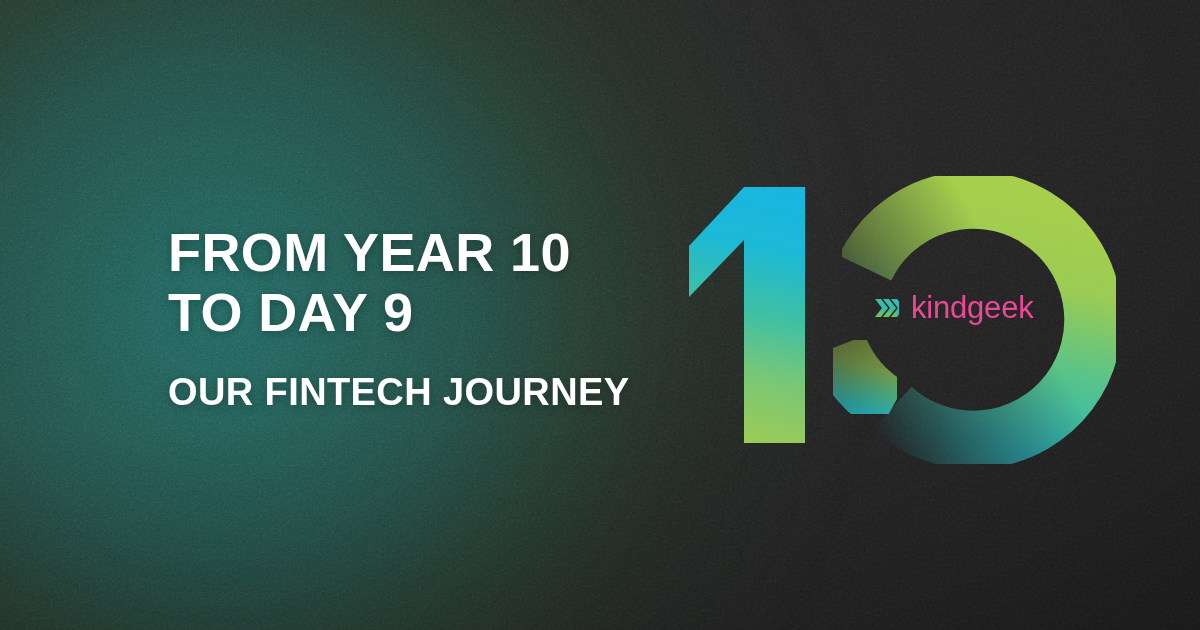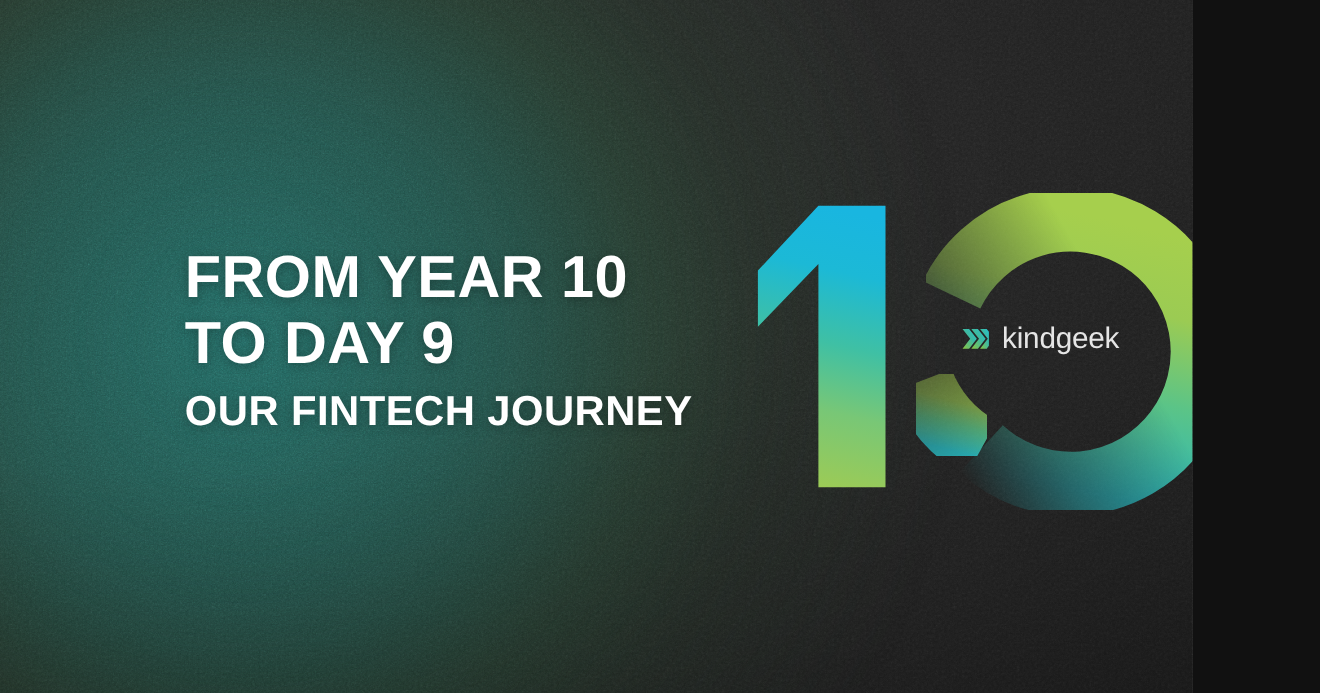--- a/index.html
+++ b/index.html
@@ -3,21 +3,21 @@
 <meta charset="utf-8">
 <title>Kindgeek 10 Years Banner</title>
 <style>
   html, body {
     margin: 0;
     padding: 0;
     background: #111;
   }
   #banner {
     position: relative;
-    width: 1084px;
+    width: 1200px;
     height: 630px;
     overflow: hidden;
     background: #232323;
     font-family: "Liberation Sans", sans-serif;
     isolation: isolate;
   }
 
   
   .bg-base {
     position: absolute;
@@ -95,21 +95,21 @@
   }
   .headline .line-lg {
     font-size: 54px;
     line-height: 60px;
     font-weight: 700;
     letter-spacing: 0.4px;
     white-space: nowrap;
     text-shadow: 0 2px 10px rgba(0,0,0,0.28);
   }
   .headline .line-sm {
-    margin-top: 10px;
+    margin-top: 28px;
     font-size: 38px;
     line-height: 44px;
     font-weight: 700;
     letter-spacing: 0.4px;
     white-space: nowrap;
     text-shadow: 0 2px 10px rgba(0,0,0,0.28);
   }
 
   
   .mark {
@@ -127,22 +127,22 @@
     position: absolute;
     left: 874px;
     top: 295px;
     z-index: 6;
     display: flex;
     align-items: center;
     gap: 11px;
   }
   .logo-mark { width: 26px; height: 24px; display: block; }
   .logo-word {
-    color: #e5e5e5;
-    font-size: 27px;
+    color: #ec4899;
+    font-size: 31px;
     line-height: 25px;
     font-weight: 400;
     letter-spacing: -0.2px;
   }
 </style>
 </head>
 <body>
 
 <div id="banner">
 

